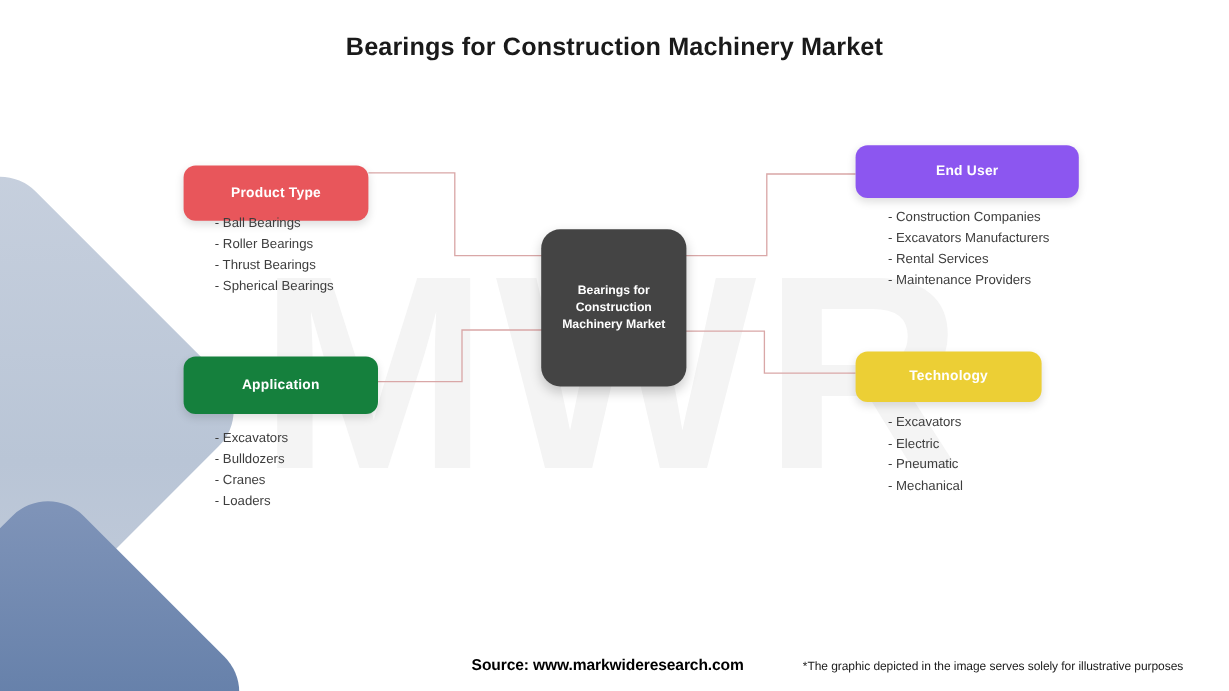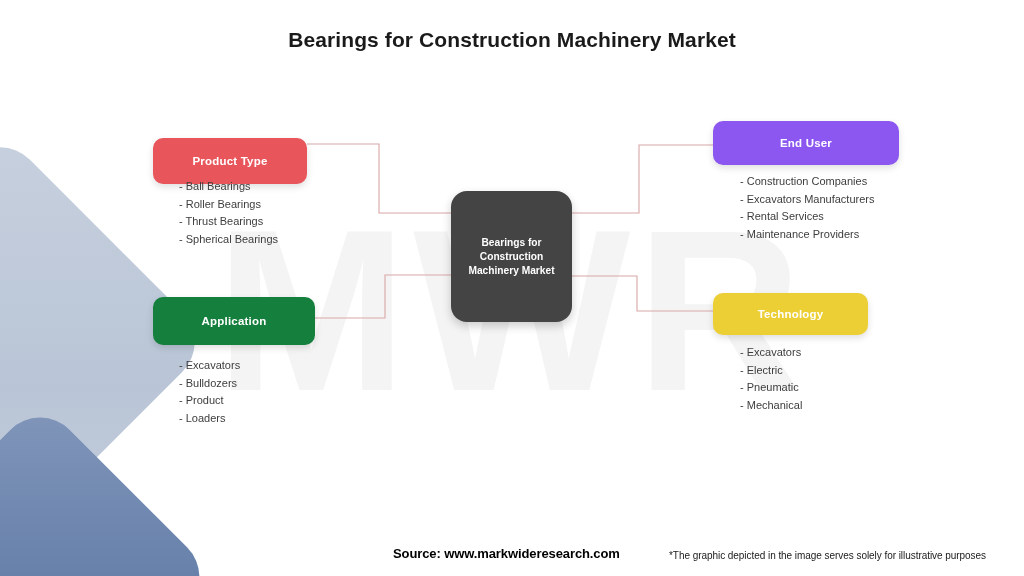--- a/index.html
+++ b/index.html
@@ -217,21 +217,21 @@
   <div class="itemlist" id="list-product">
     <div>- Ball Bearings</div>
     <div>- Roller Bearings</div>
     <div>- Thrust Bearings</div>
     <div>- Spherical Bearings</div>
   </div>
 
   <div class="itemlist" id="list-app">
     <div>- Excavators</div>
     <div>- Bulldozers</div>
-    <div>- Product</div>
+    <div>- Cranes</div>
     <div>- Loaders</div>
   </div>
 
   <div class="itemlist" id="list-enduser">
     <div>- Construction Companies</div>
     <div>- Excavators Manufacturers</div>
     <div>- Rental Services</div>
     <div>- Maintenance Providers</div>
   </div>
 

